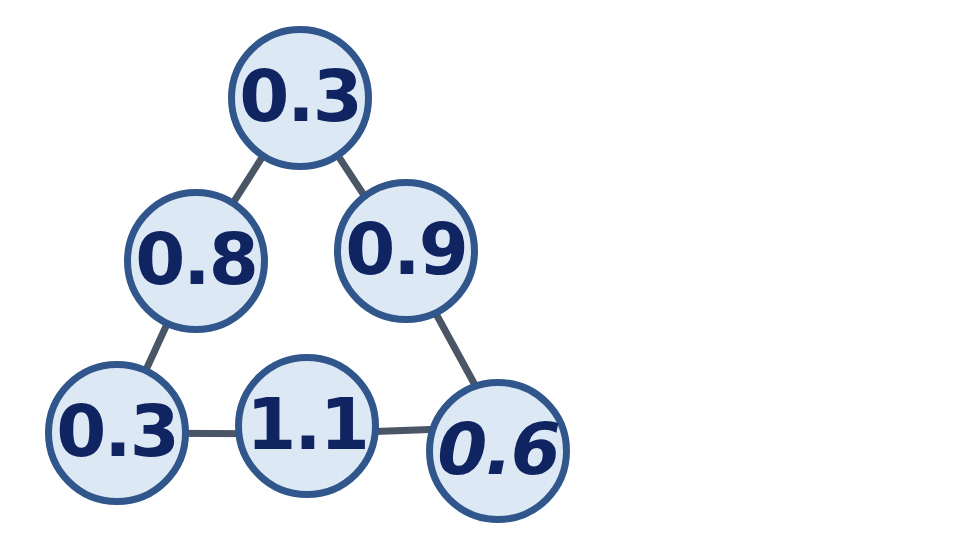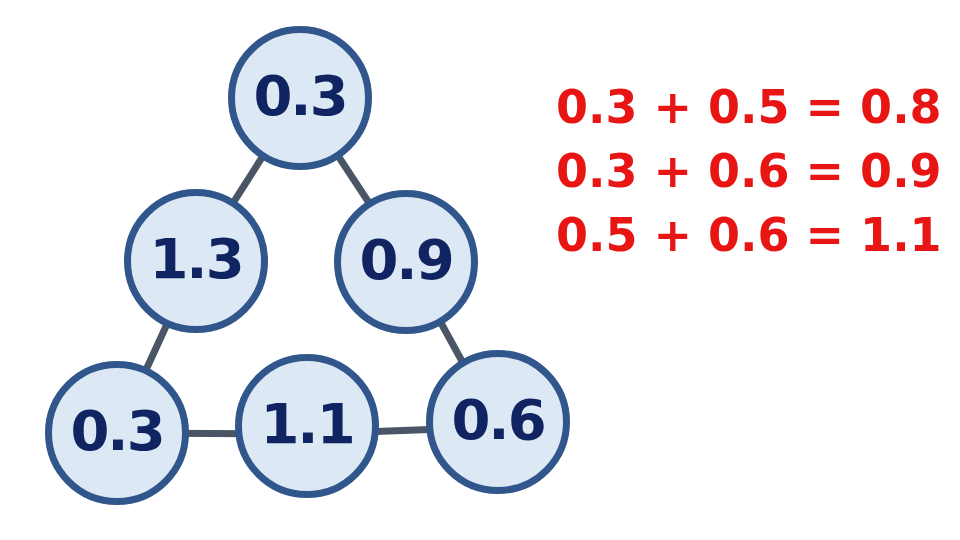--- a/index.html
+++ b/index.html
@@ -44,21 +44,21 @@
     box-sizing: border-box;
     border: 7px solid var(--circle-border, #30568c);
     border-radius: 50%;
     background: var(--circle-fill, #dde8f5);
     display: flex;
     align-items: center;
     justify-content: center;
     transform: translate(-50%, -50%);
   }
   .node .num {
-    font-size: 56px;
+    font-size: 72px;
     font-weight: bold;
     letter-spacing: -2px;
     color: var(--number-text, #0f2461);
     line-height: 1;
     padding-bottom: 4px;
   }
   .equations {
     position: absolute;
     left: 556px;
     top: 75px;
@@ -83,33 +83,28 @@
       <line x1="196" y1="261" x2="117" y2="433"></line>
       <line x1="406" y1="259" x2="498" y2="427"></line>
       <line x1="117" y1="433" x2="307" y2="434"></line>
       <line x1="307" y1="434" x2="498" y2="427"></line>
     </svg>
   <div class="puzzle">
       <div class="node" style="left: 300px; top: 98px;">
         <span class="num">0.3</span>
       </div>
       <div class="node" style="left: 196px; top: 261px;">
-        <span class="num">1.3</span>
+        <span class="num">0.8</span>
       </div>
-      <div class="node" style="left: 406px; top: 262px;">
+      <div class="node" style="left: 406px; top: 251px;">
         <span class="num">0.9</span>
       </div>
       <div class="node" style="left: 117px; top: 433px;">
         <span class="num">0.3</span>
       </div>
       <div class="node" style="left: 307px; top: 426px;">
         <span class="num">1.1</span>
       </div>
-      <div class="node" style="left: 498px; top: 422px;">
+      <div class="node" style="left: 498px; top: 451px; font-style: italic;">
         <span class="num">0.6</span>
       </div>
-    </div>
-  <div class="equations">
-      <div class="equation-line">0.3 + 0.5 = 0.8</div>
-      <div class="equation-line">0.3 + 0.6 = 0.9</div>
-      <div class="equation-line">0.5 + 0.6 = 1.1</div>
     </div>
 </div>
 
 </body></html>

